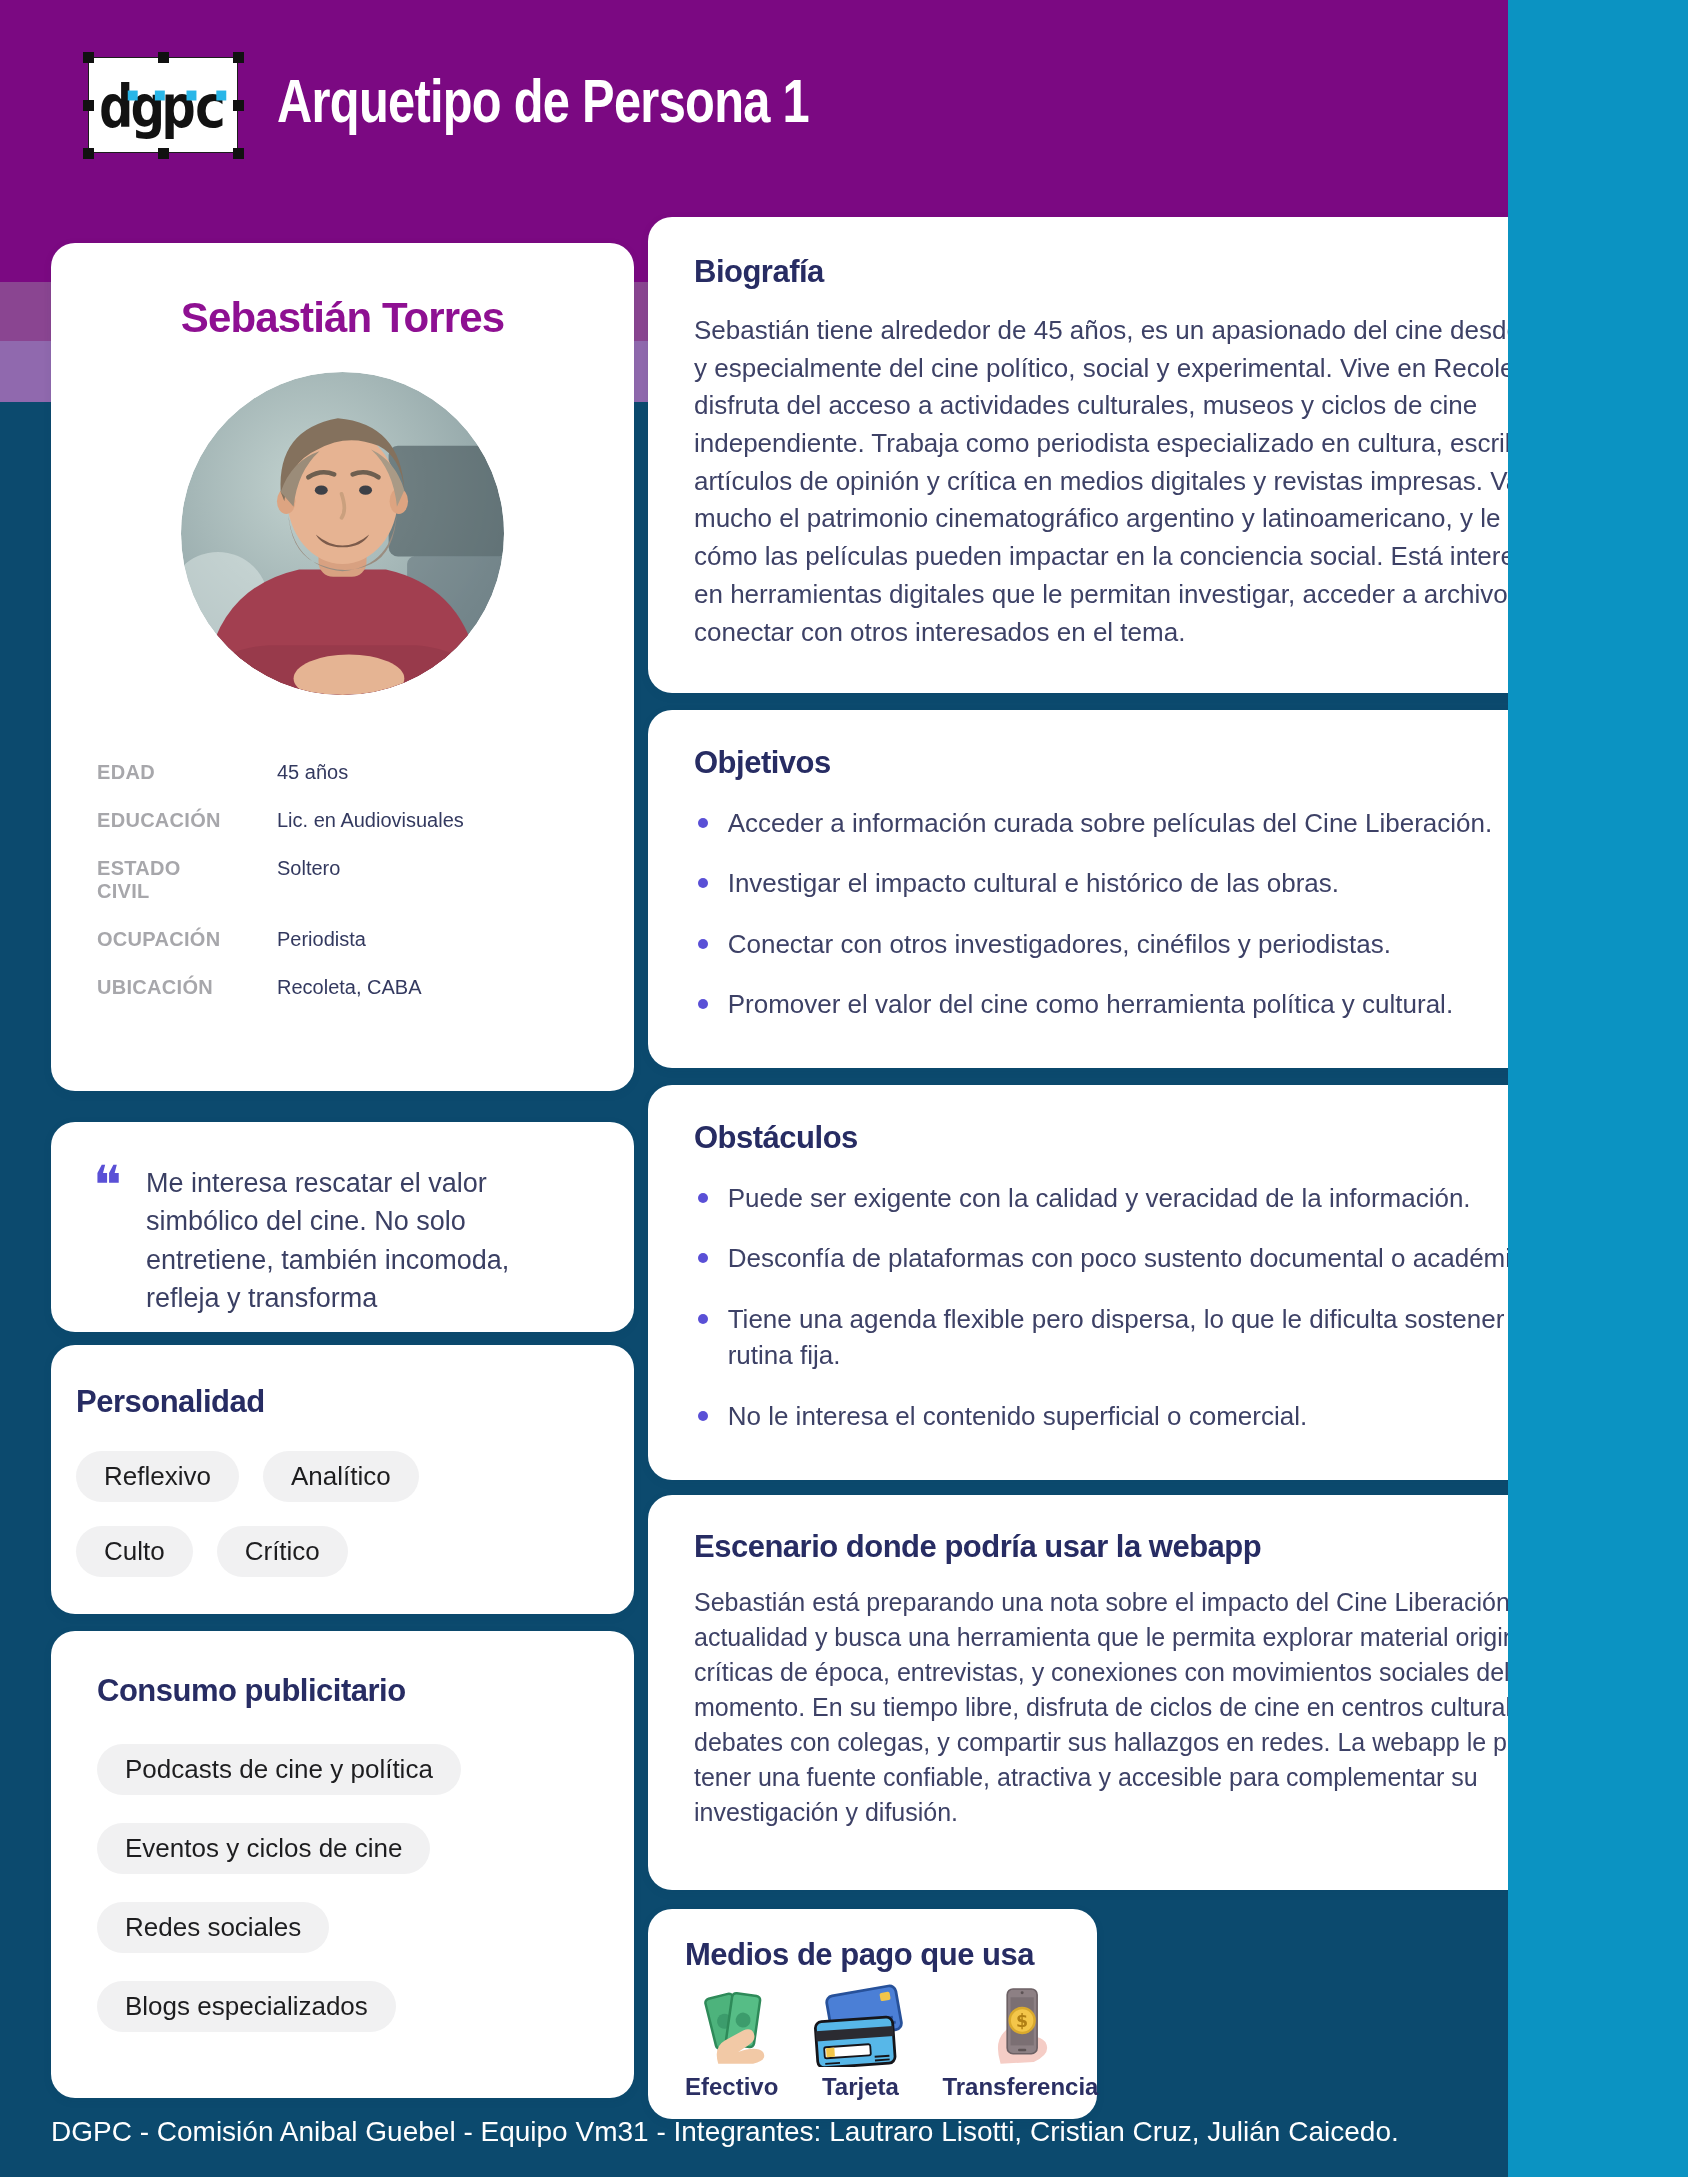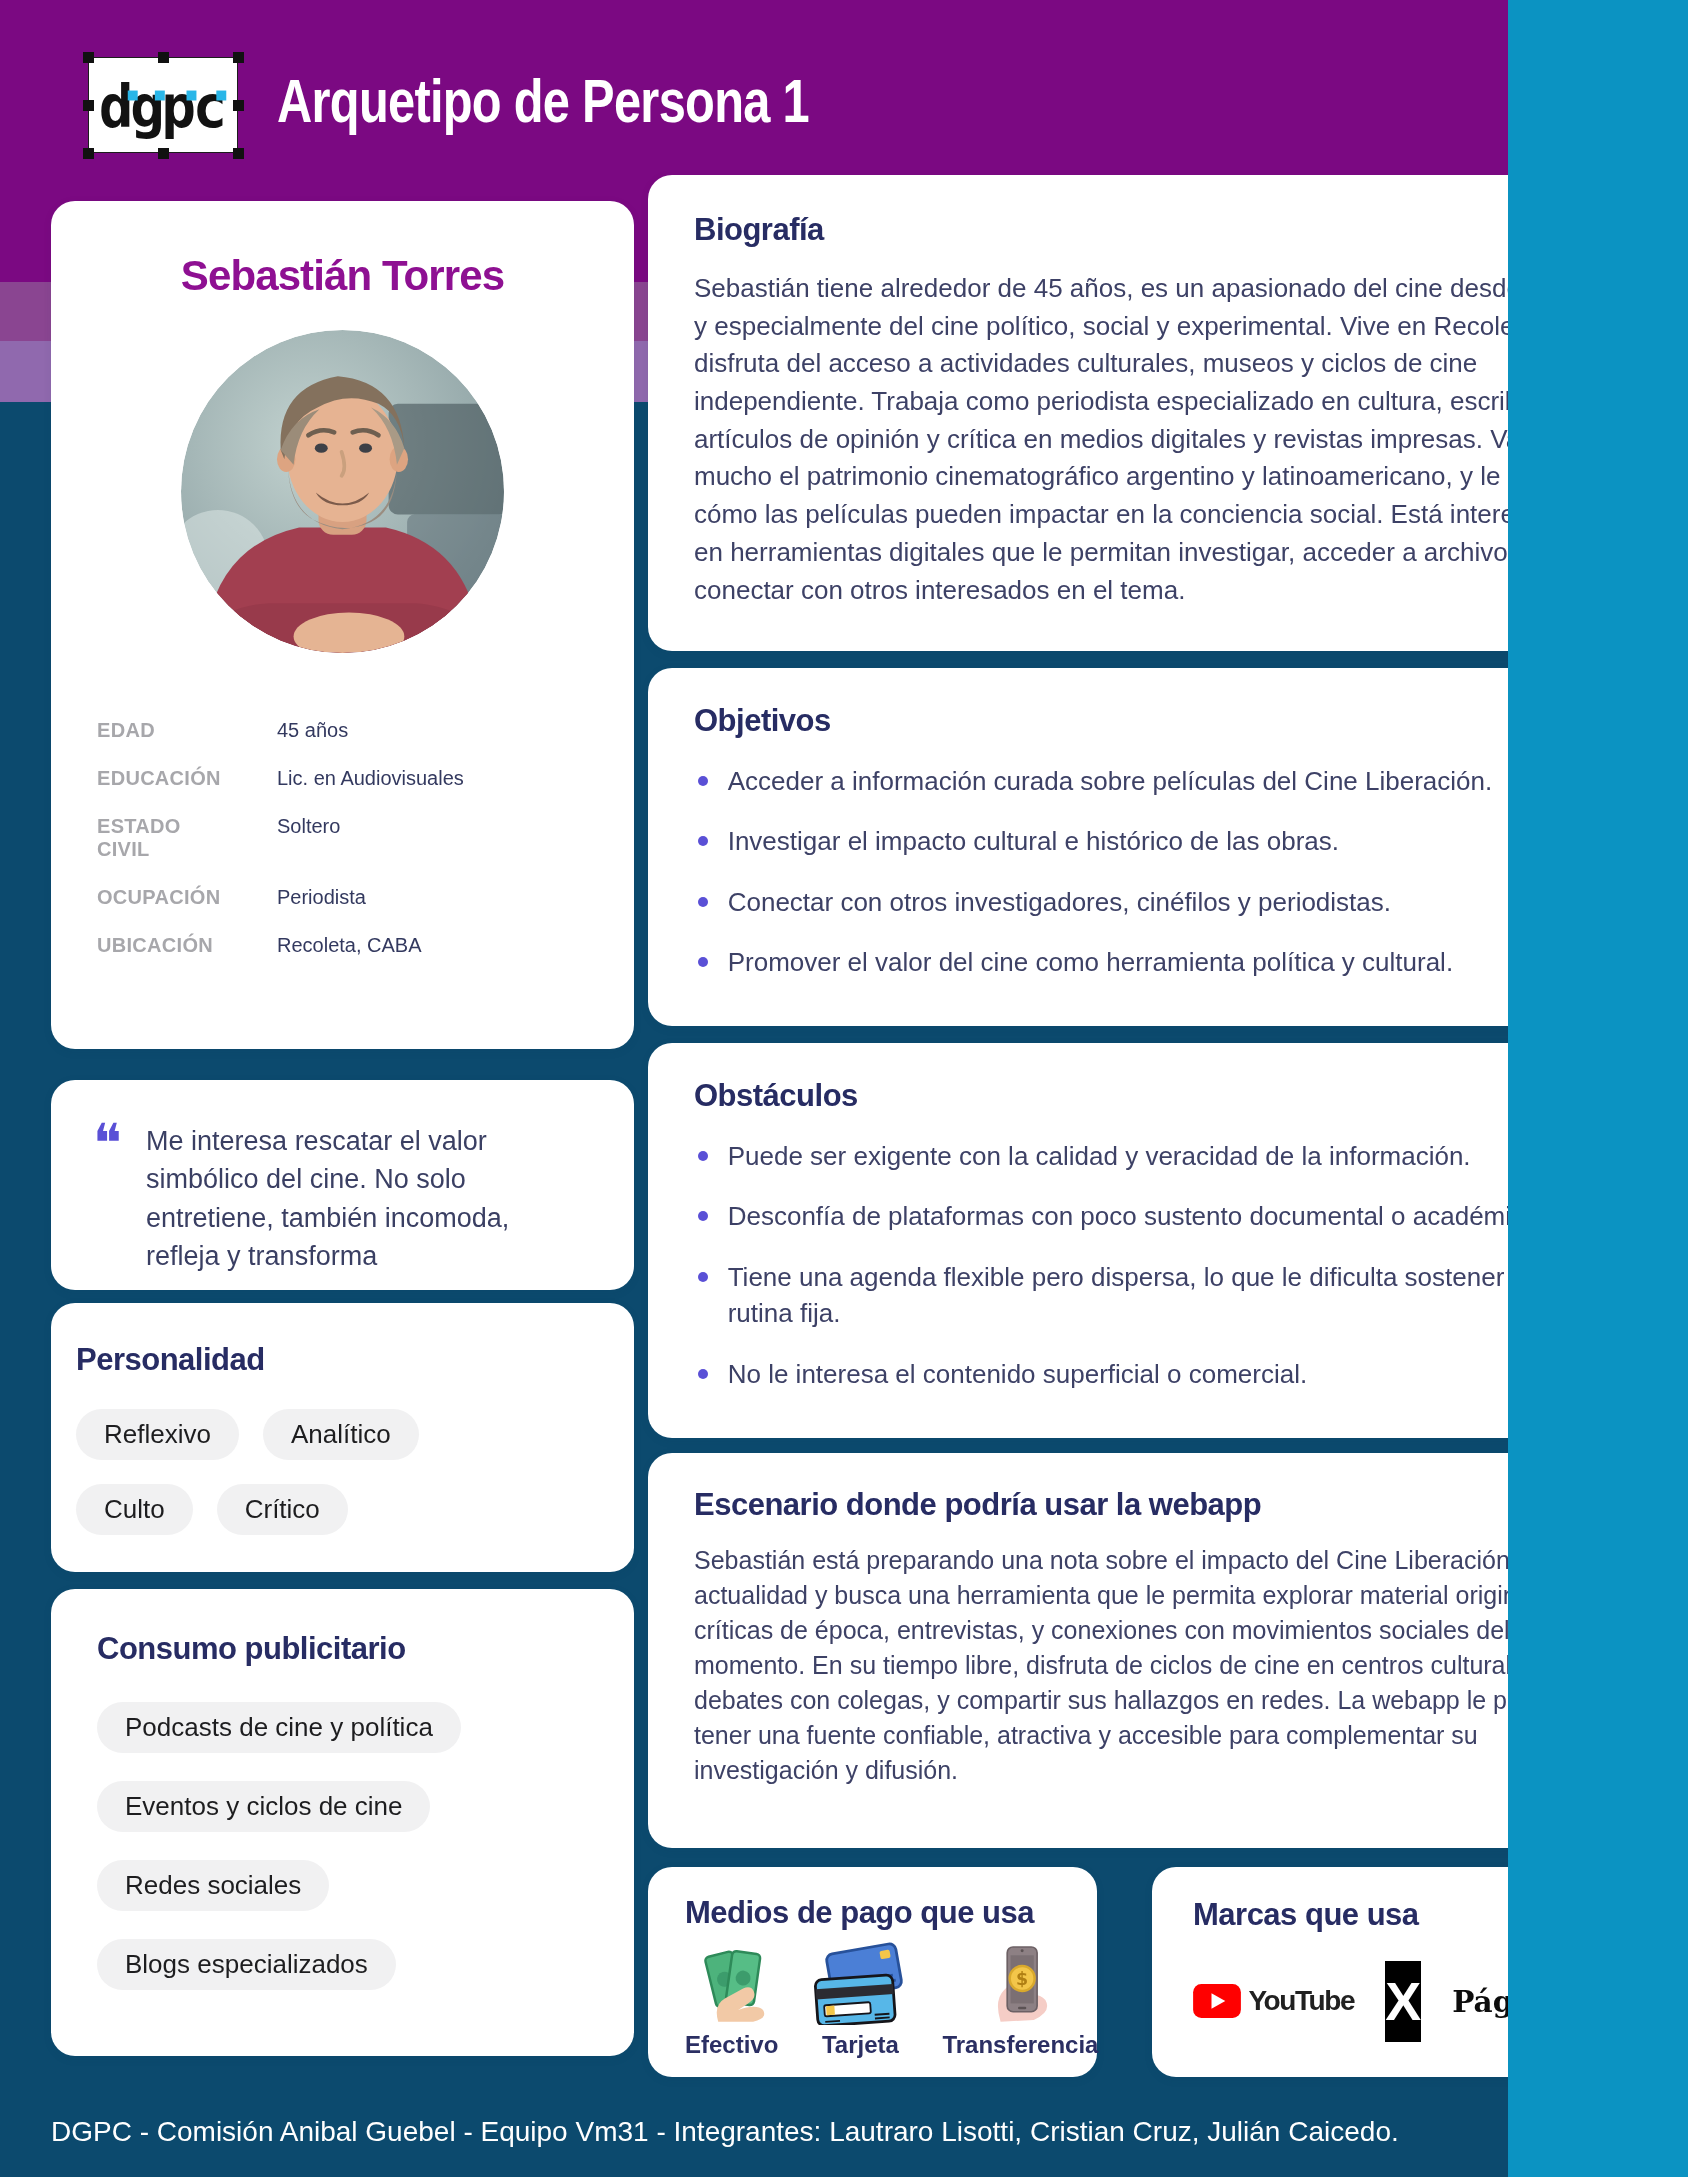--- a/index.html
+++ b/index.html
@@ -26,21 +26,21 @@
   .h-bl{left:-6.5px;bottom:-6.5px;} .h-bm{left:50%;margin-left:-5.5px;bottom:-6.5px;} .h-br{right:-6.5px;bottom:-6.5px;}
   .page-title{
     position:absolute;left:277px;top:66px;color:#ffffff;
     font-size:61px;font-weight:bold;letter-spacing:-0.9px;white-space:nowrap;
     transform:scaleX(.8);transform-origin:left center;
   }
 
   
   .card{
     position:absolute;background:#ffffff;border-radius:24px;
-    box-shadow:0 2.8px 9.2px rgba(10,60,90,.07);box-sizing:border-box;
+    box-shadow:0 2.8px 9.2px rgba(10,60,90,.07);box-sizing:border-box;margin-top:42px;
   }
   .heading{color:#272C63;font-size:31px;font-weight:bold;letter-spacing:-0.5px;}
 
   
   .profile-card{left:51px;top:201px;width:583px;height:848px;text-align:center;padding-top:51px;}
   .profile-name{color:#8E1092;font-size:42px;font-weight:bold;letter-spacing:-0.9px;}
   .avatar-wrap{margin:29.5px auto 0;width:323px;height:323px;border-radius:50%;overflow:hidden;}
   .details{margin:66px 0 0 46px;display:flex;flex-direction:column;gap:25px;text-align:left;}
   .detail-row{display:flex;align-items:baseline;}
   .detail-label{width:138px;flex:none;color:#A7A7AB;font-size:20px;font-weight:bold;letter-spacing:0.3px;}
@@ -323,33 +323,17 @@
           <circle cx="52" cy="10.5" r="1.8" fill="#5c5254"></circle>
           <rect x="47" y="78" width="10" height="3" rx="1.5" fill="#5c5254"></rect>
           <circle cx="52" cy="44" r="15" fill="#F3C64A" stroke="#D9A92D" stroke-width="3"></circle>
           <text x="52" y="52" text-anchor="middle" font-family="DejaVu Sans, sans-serif" font-size="21" font-weight="bold" fill="#b07f14">$</text>
         </svg>
         <div class="pay-label">Transferencia</div>
       </div>
     </div>
   </div>
 
-  <div class="card brands-card">
-    <div class="heading">Marcas que usa</div>
-    <div class="brands-row">
-      <div class="yt-logo">
-        <svg width="48" height="34" viewBox="0 0 52 37">
-          <rect width="52" height="37" rx="9" fill="#FF0000"></rect>
-          <polygon points="20,10 20,27 35,18.5" fill="#ffffff"></polygon>
-        </svg>
-        <span class="yt-word">YouTube</span>
-      </div>
-      <div class="x-box">
-        <span class="x-letter">X</span>
-      </div>
-      <div class="p12"><span>Página</span><span class="p12-bar"></span><span>12</span></div>
-    </div>
-  </div>
 
   <div class="footer-text">DGPC - Comisión  Anibal Guebel - Equipo Vm31 - Integrantes: Lautraro Lisotti, Cristian Cruz, Julián Caicedo.</div>
 
 </div>
 
 
 </body></html>

